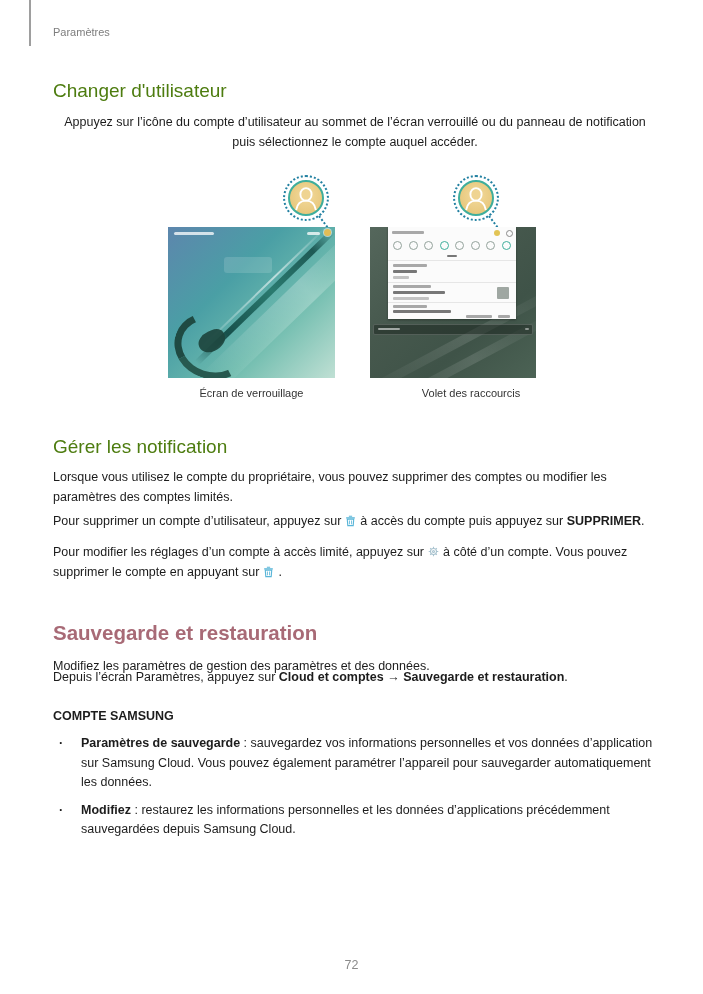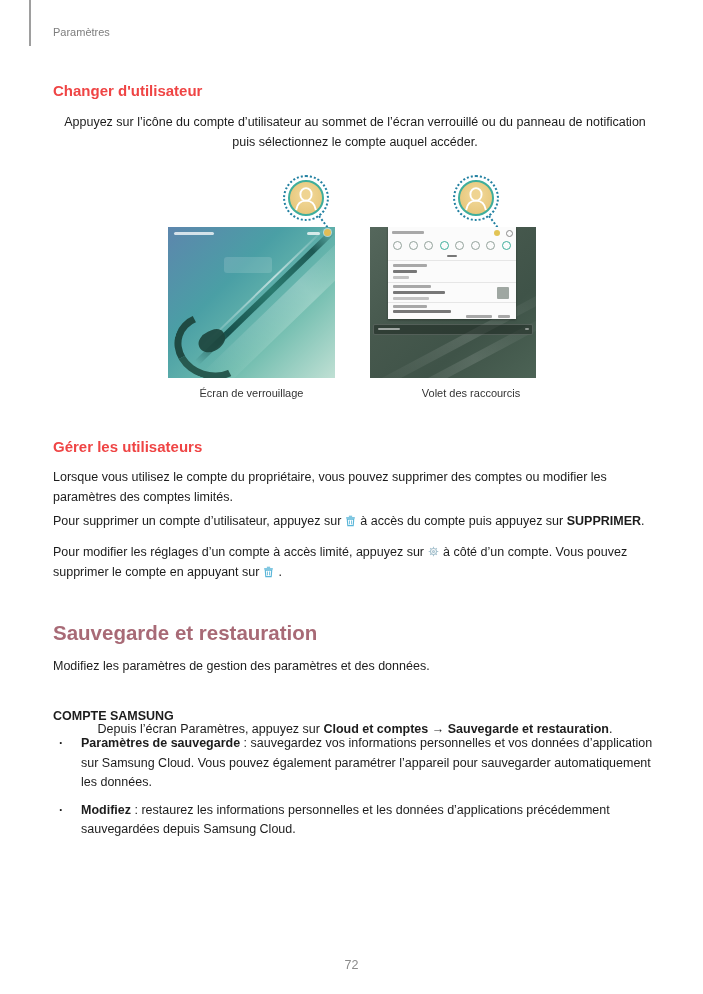--- a/index.html
+++ b/index.html
@@ -8,21 +8,21 @@
     font-family:"Liberation Sans","DejaVu Sans",sans-serif;
     position:relative;overflow:hidden;
     -webkit-font-smoothing:antialiased;
   }
   .abs{position:absolute;}
   
   .chapter-rule{left:29px;top:0;width:2px;height:46px;background:#9e9e9e;}
   .running-head{left:53px;top:26px;font-size:11px;color:#7d7d7d;}
   
   .tblock{left:53px;width:604px;color:#1c1c1c;font-size:12.5px;line-height:19.5px;}
-  .h2{font-size:15px;font-weight:700;color:#ef4444;line-height:22px;}
+  .h2{font-size:19px;font-weight:400;color:#4d7c0f;line-height:22px;}
   .h1c{font-size:20.5px;font-weight:700;line-height:26px;}
   .b{font-weight:700;}
   .sub{font-weight:700;}
   .pagenum{left:0;top:958px;width:703px;text-align:center;color:#8a8a8a;font-size:12.5px;}
   
   ul.blist{margin:0;padding:0;list-style:none;width:600px;}
   ul.blist li{position:relative;padding-left:28px;margin:0 0 8px 0;}
   ul.blist li .bullet-dot{position:absolute;left:6px;top:0;font-weight:700;color:#1c1c1c;}
   
   .inl-ic{display:inline-block;vertical-align:-2px;margin:0 3px;width:13px;height:13px;}
@@ -139,42 +139,42 @@
   </div>
   <div class="abs sc-search">
     <div class="abs" style="left:4px;top:2.5px;width:22px;height:2.5px;background:rgba(255,255,255,.55);border-radius:1px;"></div>
     <div class="abs" style="right:3px;top:2.5px;width:4px;height:2.5px;background:rgba(255,255,255,.45);border-radius:1px;"></div>
   </div>
 </div>
 
 <div class="abs caption" style="left:168px;top:387px;width:167px;">Écran de verrouillage</div>
 <div class="abs caption" style="left:388px;top:387px;width:166px;">Volet des raccourcis</div>
 
-<div class="abs tblock h2" style="top:436px;">Gérer les utilisateurs</div>
+<div class="abs tblock h2" style="top:436px;">Gérer les notification</div>
 <div class="abs tblock" style="top:468px;">Lorsque vous utilisez le compte du propriétaire, vous pouvez supprimer des comptes ou modifier les paramètres des comptes limités.</div>
 <div class="abs tblock" style="top:512px;"><span>Pour supprimer un compte d’utilisateur, appuyez sur</span><span class="inl-ic"><svg viewBox="0 0 24 24" width="13" height="13">
         <path d="M9 3 h6 v2 h-6 z M4 6 h16 v2.5 h-16 z" fill="#58b5d8"></path>
         <path d="M6 9.5 h12 l-1 12 h-10 z" fill="none" stroke="#58b5d8" stroke-width="2"></path>
         <path d="M10 12 v7 M14 12 v7" stroke="#58b5d8" stroke-width="1.6"></path>
       </svg></span><span>à accès du compte puis appuyez sur </span><span class="b">SUPPRIMER</span><span>.</span></div>
 <div class="abs tblock" style="top:543px;"><span>Pour modifier les réglages d’un compte à accès limité, appuyez sur</span><span class="inl-ic"><svg viewBox="0 0 24 24" width="13" height="13">
         <g stroke="#a9c3cf" fill="none" stroke-width="2">
           <circle cx="12" cy="12" r="5.5"></circle>
           <circle cx="12" cy="12" r="1.8"></circle>
           <path d="M12 3.2 V6 M12 18 V20.8 M3.2 12 H6 M18 12 H20.8 M5.8 5.8 L7.8 7.8 M16.2 16.2 L18.2 18.2 M18.2 5.8 L16.2 7.8 M7.8 16.2 L5.8 18.2"></path>
         </g>
       </svg></span><span>à côté d’un compte. Vous pouvez supprimer le compte en appuyant sur</span><span class="inl-ic"><svg viewBox="0 0 24 24" width="13" height="13">
         <path d="M9 3 h6 v2 h-6 z M4 6 h16 v2.5 h-16 z" fill="#58b5d8"></path>
         <path d="M6 9.5 h12 l-1 12 h-10 z" fill="none" stroke="#58b5d8" stroke-width="2"></path>
         <path d="M10 12 v7 M14 12 v7" stroke="#58b5d8" stroke-width="1.6"></path>
       </svg></span><span>.</span></div>
 
 <div class="abs tblock h1c" style="top:620px;color:#a86a76;">Sauvegarde et restauration</div>
 <div class="abs tblock" style="top:657px;">Modifiez les paramètres de gestion des paramètres et des données.</div>
-<div class="abs tblock" style="top:720px;text-align:center;"><span>Depuis l’écran Paramètres, appuyez sur </span><span class="b">Cloud et comptes</span><span> → </span><span class="b">Sauvegarde et restauration</span><span>.</span></div>
+<div class="abs tblock" style="top:668px;"><span>Depuis l’écran Paramètres, appuyez sur </span><span class="b">Cloud et comptes</span><span> → </span><span class="b">Sauvegarde et restauration</span><span>.</span></div>
 <div class="abs tblock sub" style="top:707px;">COMPTE SAMSUNG</div>
 
 <ul class="abs tblock blist" style="top:734px;">
   <li><span class="bullet-dot">·</span><span class="b">Paramètres de sauvegarde</span><span> : sauvegardez vos informations personnelles et vos données d’application sur Samsung Cloud. Vous pouvez également paramétrer l’appareil pour sauvegarder automatiquement les données.</span></li>
   <li><span class="bullet-dot">·</span><span class="b">Modifiez</span><span> : restaurez les informations personnelles et les données d’applications précédemment sauvegardées depuis Samsung Cloud.</span></li>
 </ul>
 
 <div class="abs pagenum">72</div>
 
 </body></html>

